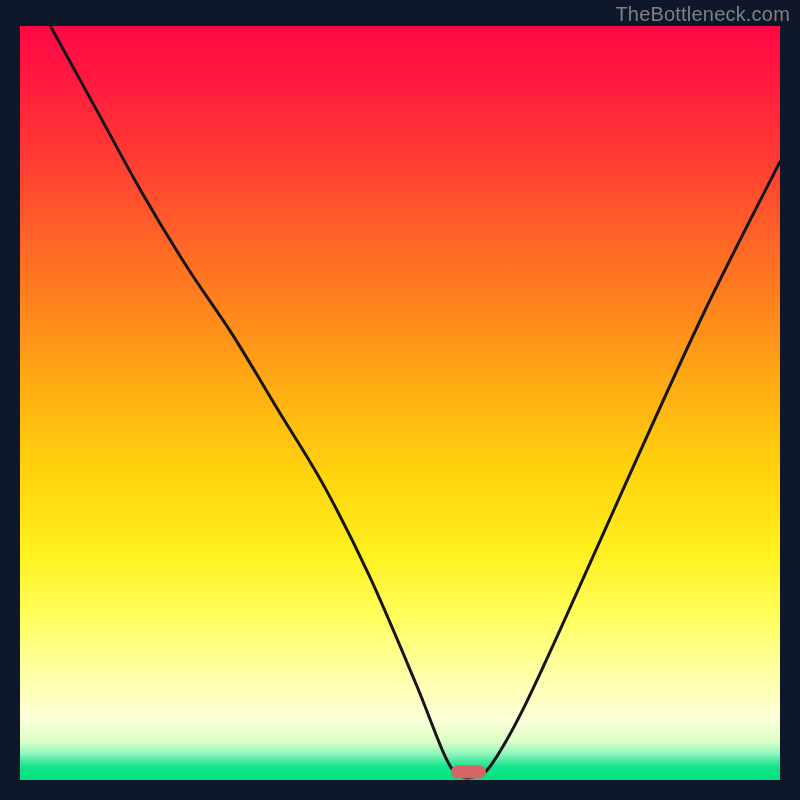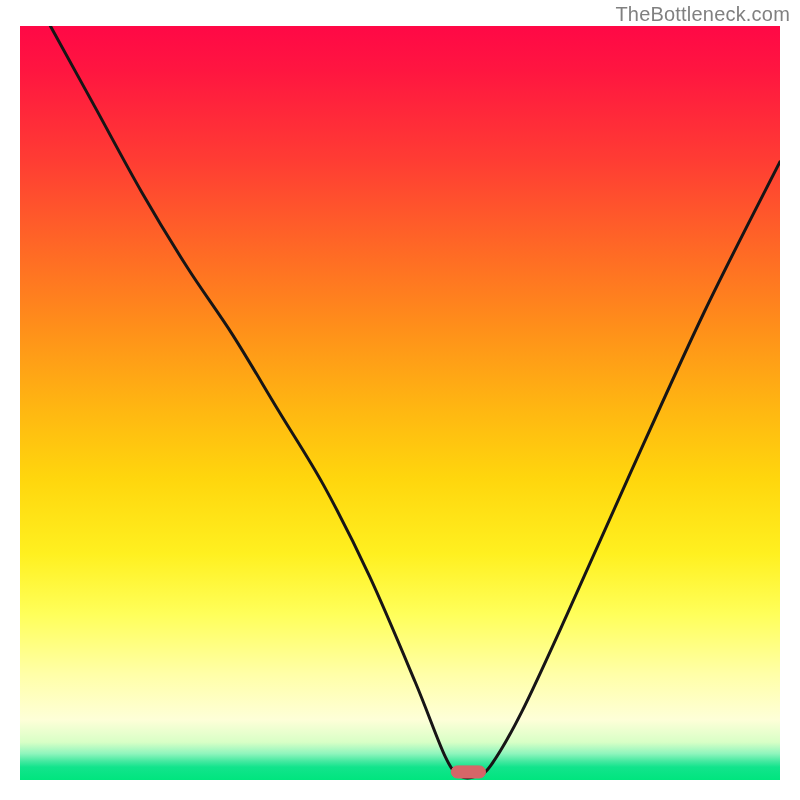--- a/index.html
+++ b/index.html
@@ -7,21 +7,21 @@
     padding: 0;
     width: 800px;
     height: 800px;
     background: #000;
     font-family: Arial, Helvetica, sans-serif;
     overflow: hidden;
   }
   .frame {
     width: 800px;
     height: 800px;
-    background: #ffffff;
+    background: #0f172a;
     position: relative;
   }
   .watermark {
     position: absolute;
     top: 3px;
     right: 10px;
     color: #808080;
     font-size: 20px;
     font-weight: 500;
     letter-spacing: 0.2px;

